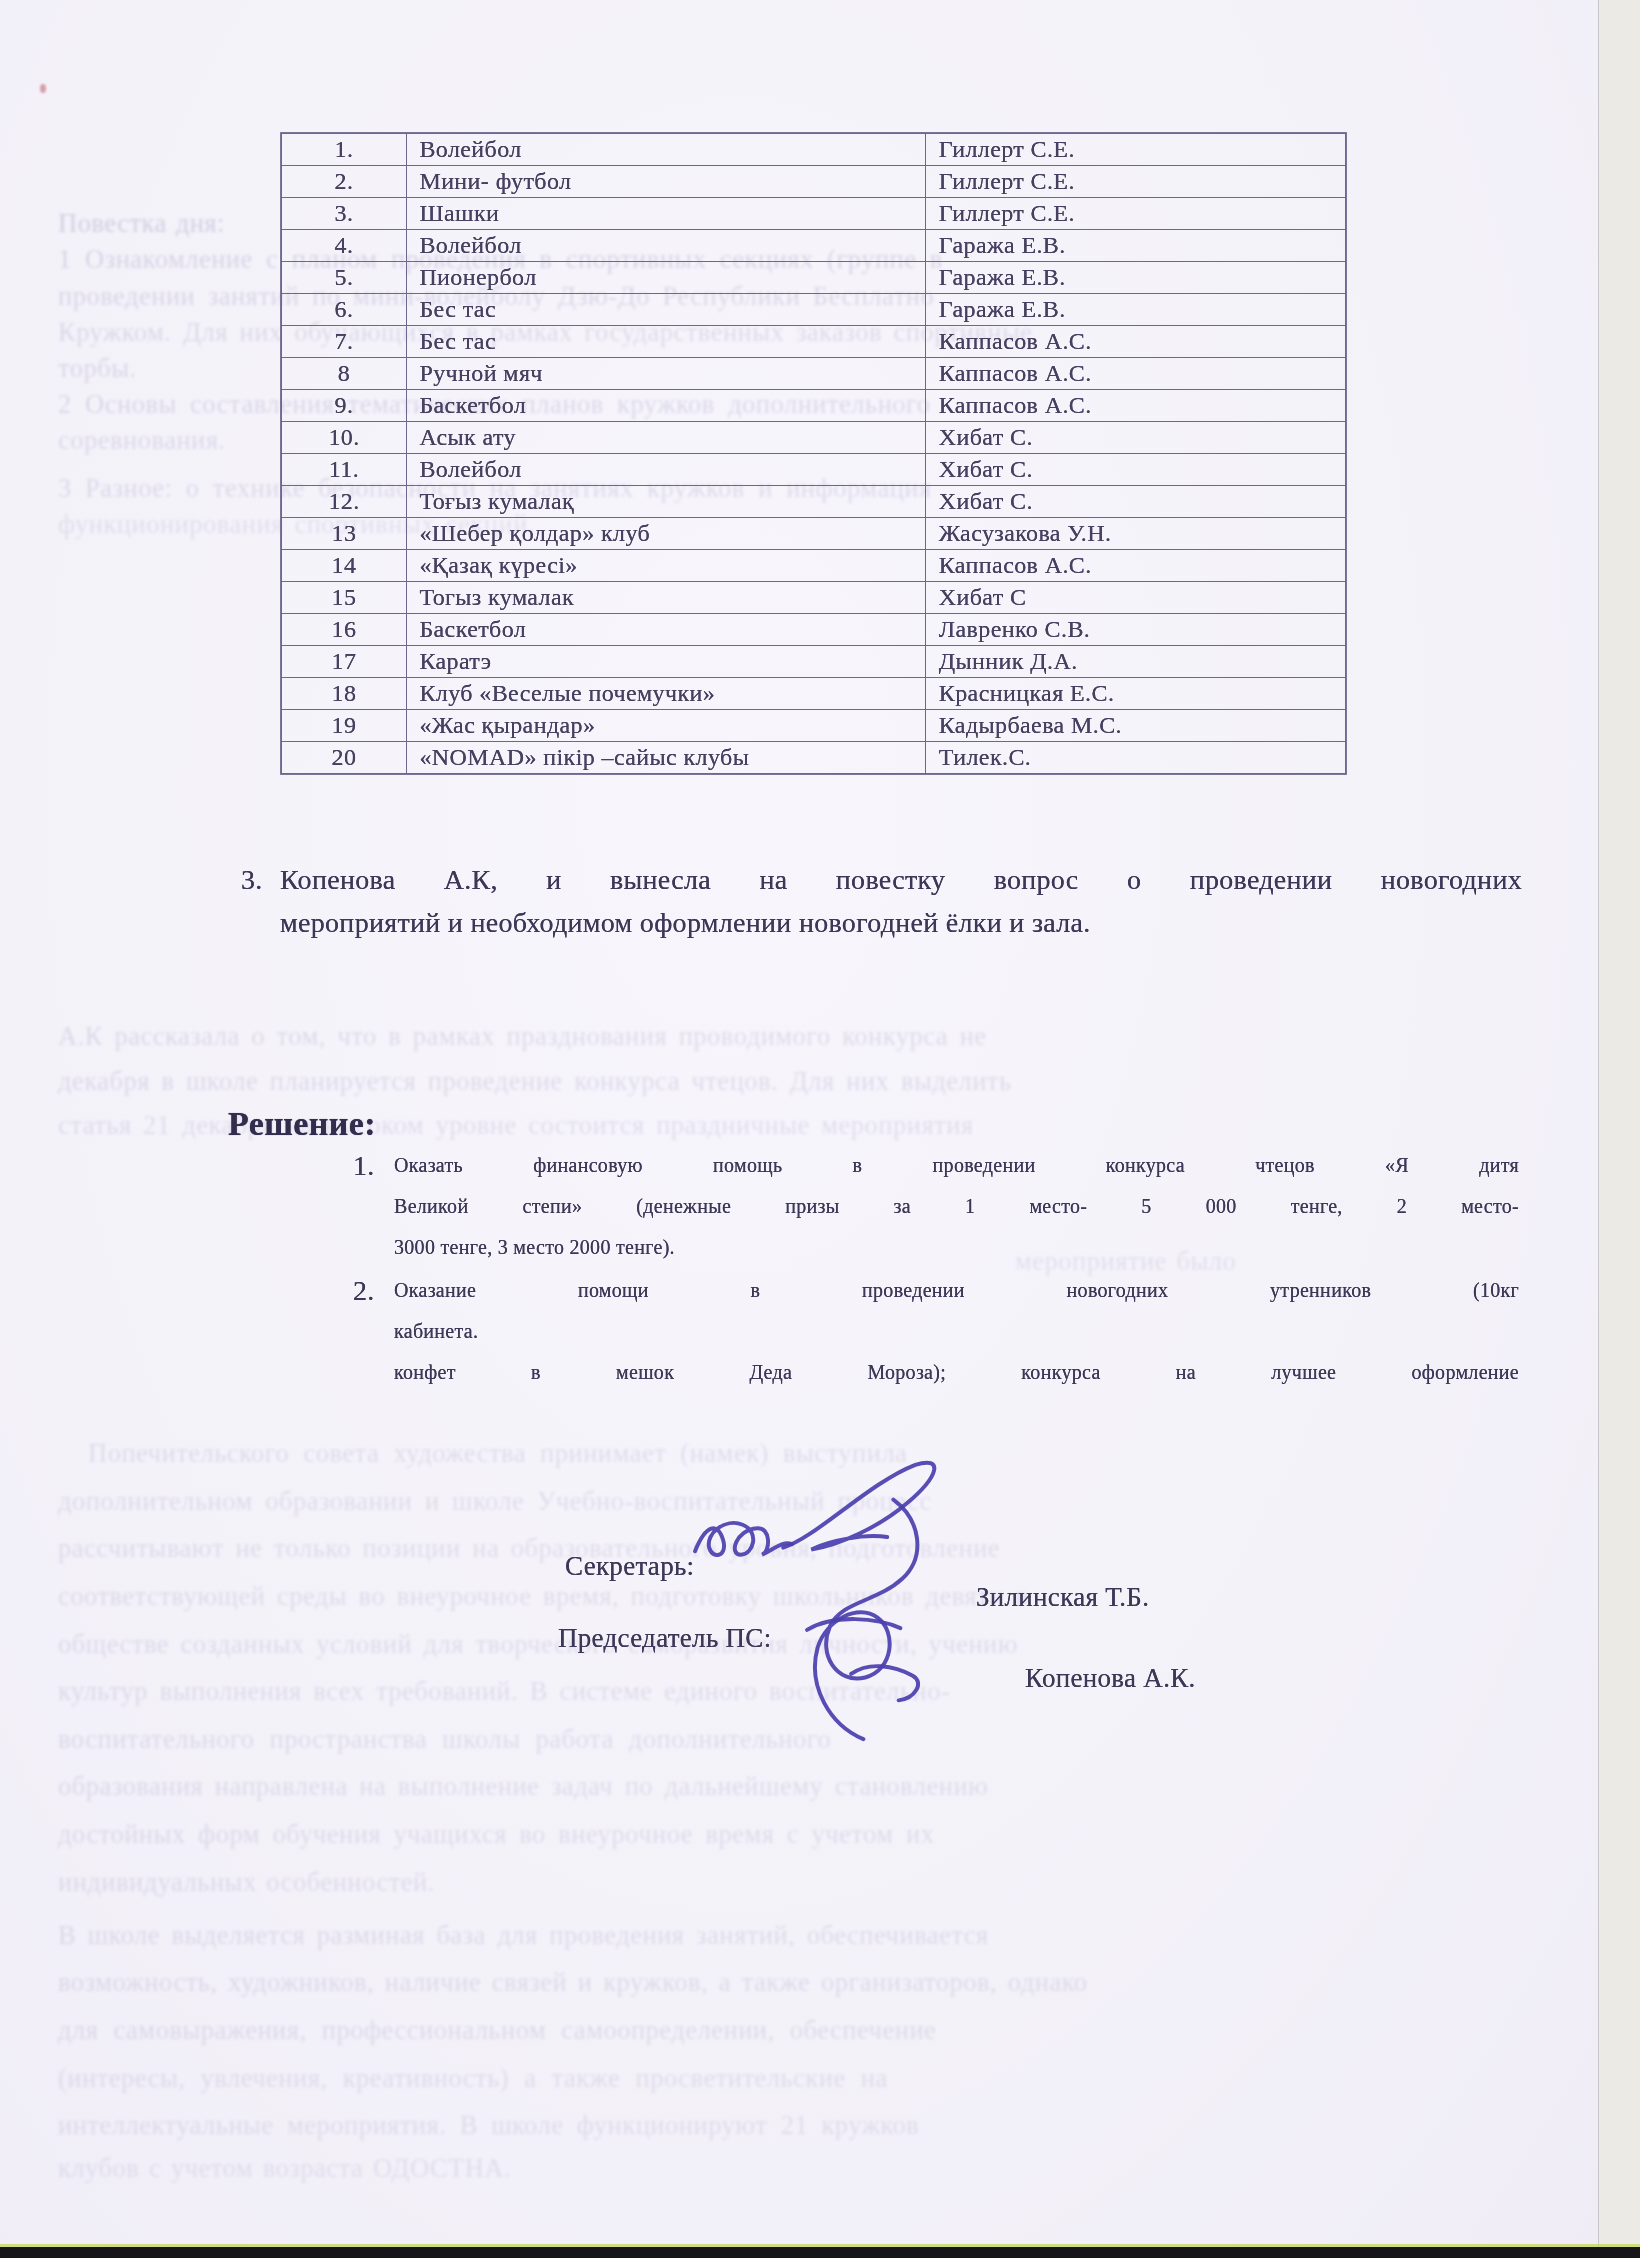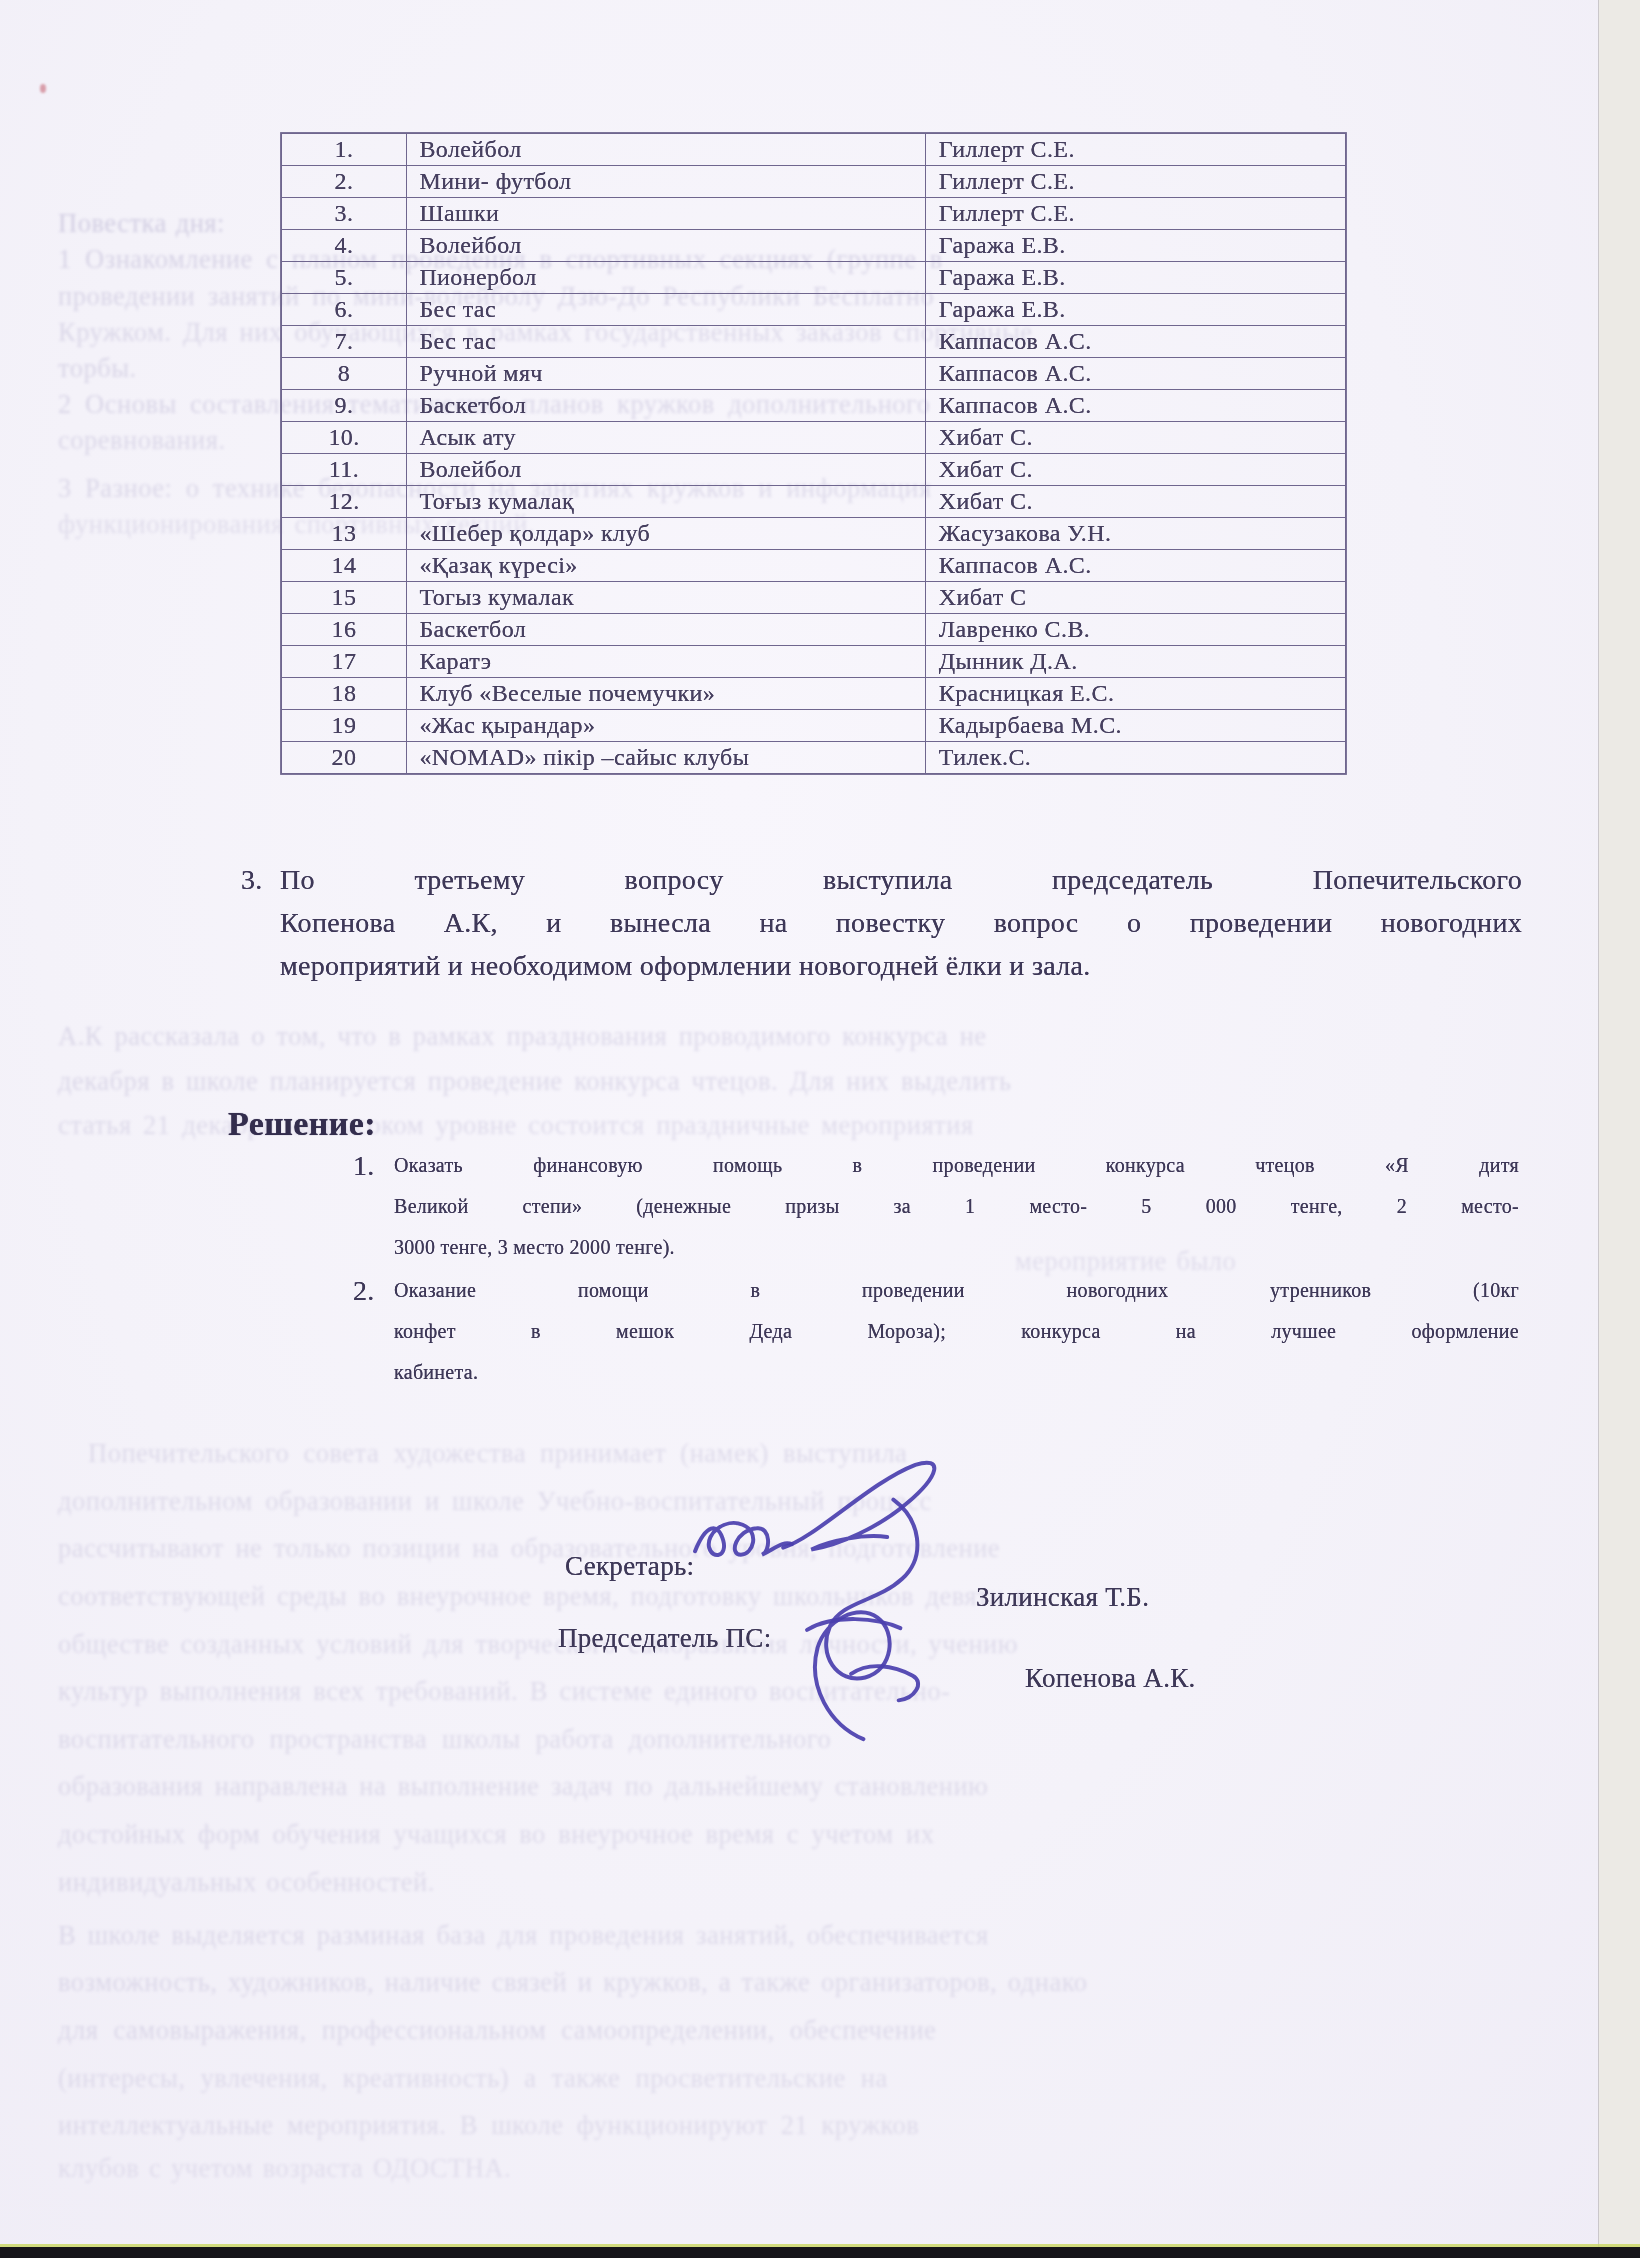--- a/index.html
+++ b/index.html
@@ -218,43 +218,42 @@
           <td class="num">20</td>
           <td class="act">«NOMAD» пікір –сайыс клубы</td>
           <td class="lead">Тилек.С.</td>
         </tr>
       </tbody>
   </table>
 
   <div class="para3 bodytext">
     <span class="num">3.</span>
     <div class="lines">
-      <div class="line stretch">По третьему  вопросу  выступила председатель  Попечительского</div>
       <div class="line stretch">Копенова А.К, и  вынесла на повестку вопрос о проведении новогодних</div>
       <div class="line">мероприятий и необходимом оформлении новогодней ёлки и зала.</div>
     </div>
   </div>
 
   <div class="decision-heading">Решение:</div>
 
   <div class="ditem ditem1 bodytext">
     <span class="num">1.</span>
     <div class="lines">
       <div class="line stretch">Оказать финансовую помощь в проведении конкурса  чтецов «Я дитя</div>
       <div class="line stretch">Великой степи» (денежные призы за 1 место- 5 000 тенге, 2 место-</div>
       <div class="line">3000 тенге, 3 место 2000 тенге).</div>
     </div>
   </div>
 
   <div class="ditem ditem2 bodytext">
     <span class="num">2.</span>
     <div class="lines">
       <div class="line stretch">Оказание помощи в проведении новогодних утренников (10кг</div>
+      <div class="line">кабинета.</div>
       <div class="line stretch">конфет в мешок Деда Мороза); конкурса на лучшее оформление</div>
-      <div class="line">кабинета.</div>
     </div>
   </div>
 
   <div class="sig-row-label" style="left:565px;top:1551px;text-align:right;">Секретарь:</div>
   <div class="sig-name" style="left:976px;top:1546px;">Зилинская Т.Б.</div>
 
   <div class="sig-row-label" style="left:558px;top:1623px;">Председатель ПС:</div>
   <div class="sig-name" style="left:1025px;top:1627px;">Копенова А.К.</div>
 
   <svg class="sig-svg" style="left:679px;top:1456px;" width="300" height="141" viewBox="0 0 340 160">

